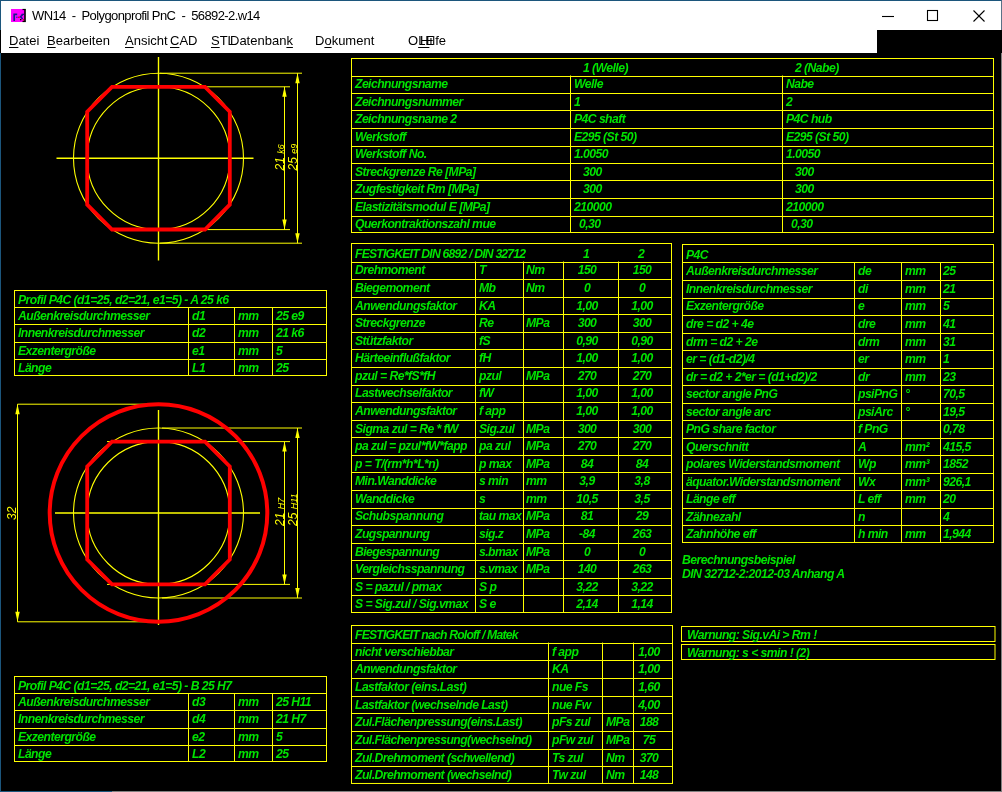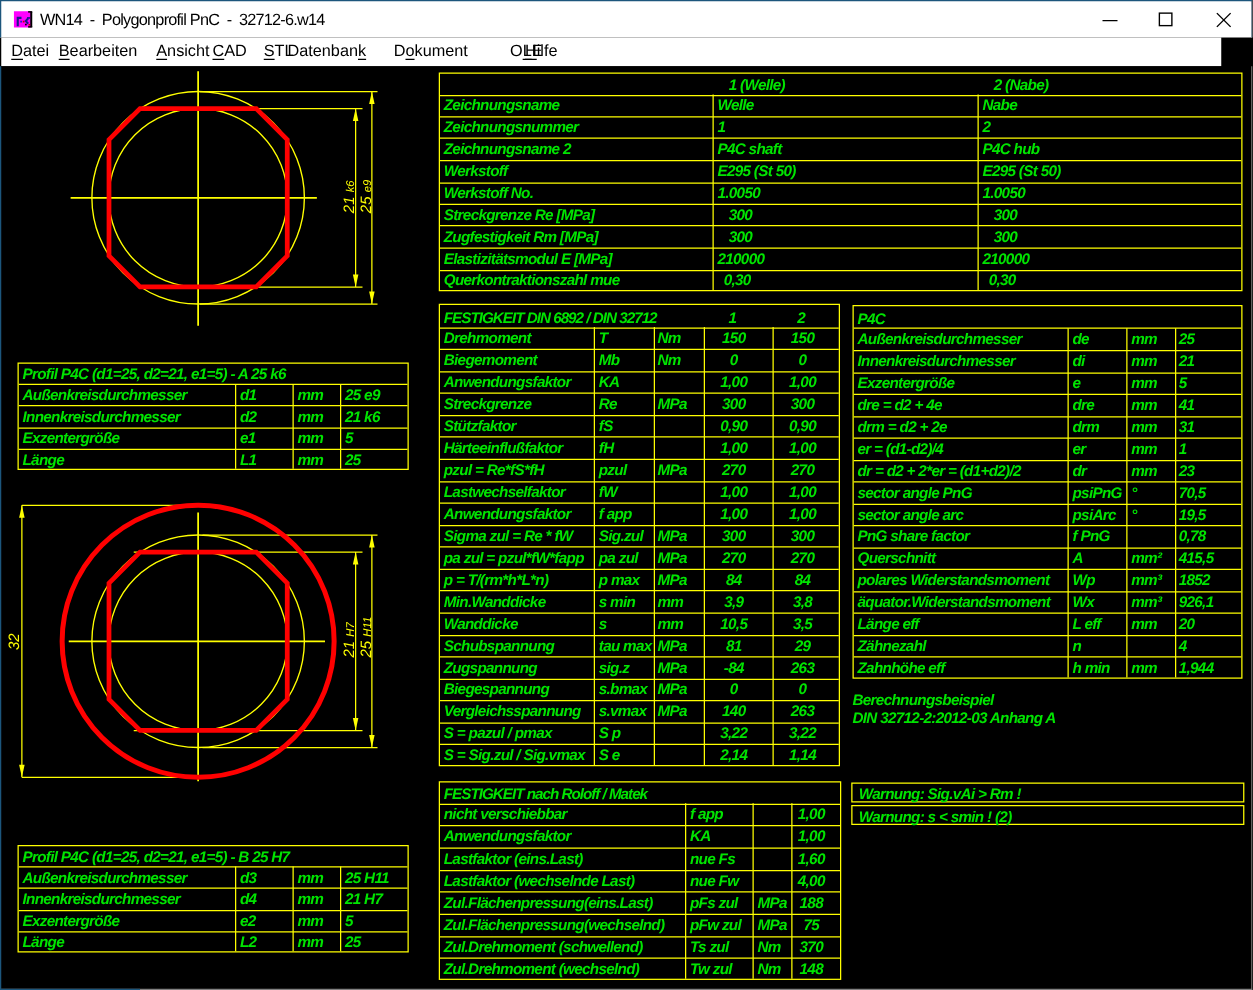--- a/index.html
+++ b/index.html
@@ -3,21 +3,21 @@
 <meta charset="utf-8">
 <style>
 * { margin:0; padding:0; box-sizing:border-box; }
 html,body { width:1002px; height:792px; overflow:hidden; background:#000; }
 body { font-family:"Liberation Sans", sans-serif; position:relative; }
 #titlebar {
   position:absolute; left:0; top:0; width:1002px; height:30px; background:#fff;
   border-top:1px solid #1C567C; border-left:1px solid #1C567C; border-right:1px solid #5A7287;
 }
 #menubar {
-  position:absolute; left:1px; top:30px; width:976px; height:23px; background:#fff;
+  position:absolute; left:1px; top:30px; width:876px; height:23px; background:#fff;
 }
 #client {
   position:absolute; left:0; top:53px; width:1002px; height:739px; background:#000;
   border-left:1px solid #1C567C; border-right:1px solid #808080; border-bottom:1px solid #808080;
 }
 .mi { position:absolute; top:3px; font-size:13px; color:#000; }
 .mi u { text-decoration:underline; text-underline-offset:2px; }
 #icon { position:absolute; left:10px; top:7px; width:16px; height:16px; }
 #title { position:absolute; left:31px; top:7px; font-size:13px; letter-spacing:-0.6px; color:#000; white-space:pre; }
 </style>
@@ -32,21 +32,21 @@
    <rect x="11.5" y="12.9" width="3.3" height="1.2" fill="#000"></rect>
    <path d="M3.2 13 L3.2 6.3 L6.2 6.3" stroke="#1A1A8C" stroke-width="1.7" fill="none"></path>
    <rect x="5.2" y="8.6" width="1.4" height="1.4" fill="#2222CC"></rect>
    <rect x="7.2" y="8.6" width="1.4" height="1.4" fill="#CC0000"></rect>
    <path d="M11.6 6.6 L9.6 8.8 L11.6 11" stroke="#1A1A8C" stroke-width="1.6" fill="none"></path>
    <rect x="10.6" y="5.7" width="2.5" height="1.3" fill="#1A1A8C"></rect>
    <rect x="9.0" y="11" width="1.4" height="1.3" fill="#000"></rect>
    <rect x="11.8" y="11.2" width="1.3" height="1.3" fill="#CC0000"></rect>
   </svg>
  </div>
- <div id="title">WN14  -  Polygonprofil PnC  -  32712-6.w14</div>
+ <div id="title">WN14  -  Polygonprofil PnC  -  56892-2.w14</div>
  <svg width="1002" height="30" style="position:absolute;left:0;top:0">
   <line x1="881" y1="15.5" x2="893" y2="15.5" stroke="#000" stroke-width="1.1"></line>
   <rect x="926.5" y="9.5" width="10" height="10" fill="none" stroke="#000" stroke-width="1.1"></rect>
   <line x1="972.5" y1="9.5" x2="983.5" y2="20.5" stroke="#000" stroke-width="1.1"></line>
   <line x1="983.5" y1="9.5" x2="972.5" y2="20.5" stroke="#000" stroke-width="1.1"></line>
  </svg>
 </div>
 <div id="menubar">
  <span class="mi" style="left:8px"><u>D</u>atei</span>
  <span class="mi" style="left:46px"><u>B</u>earbeiten</span>

